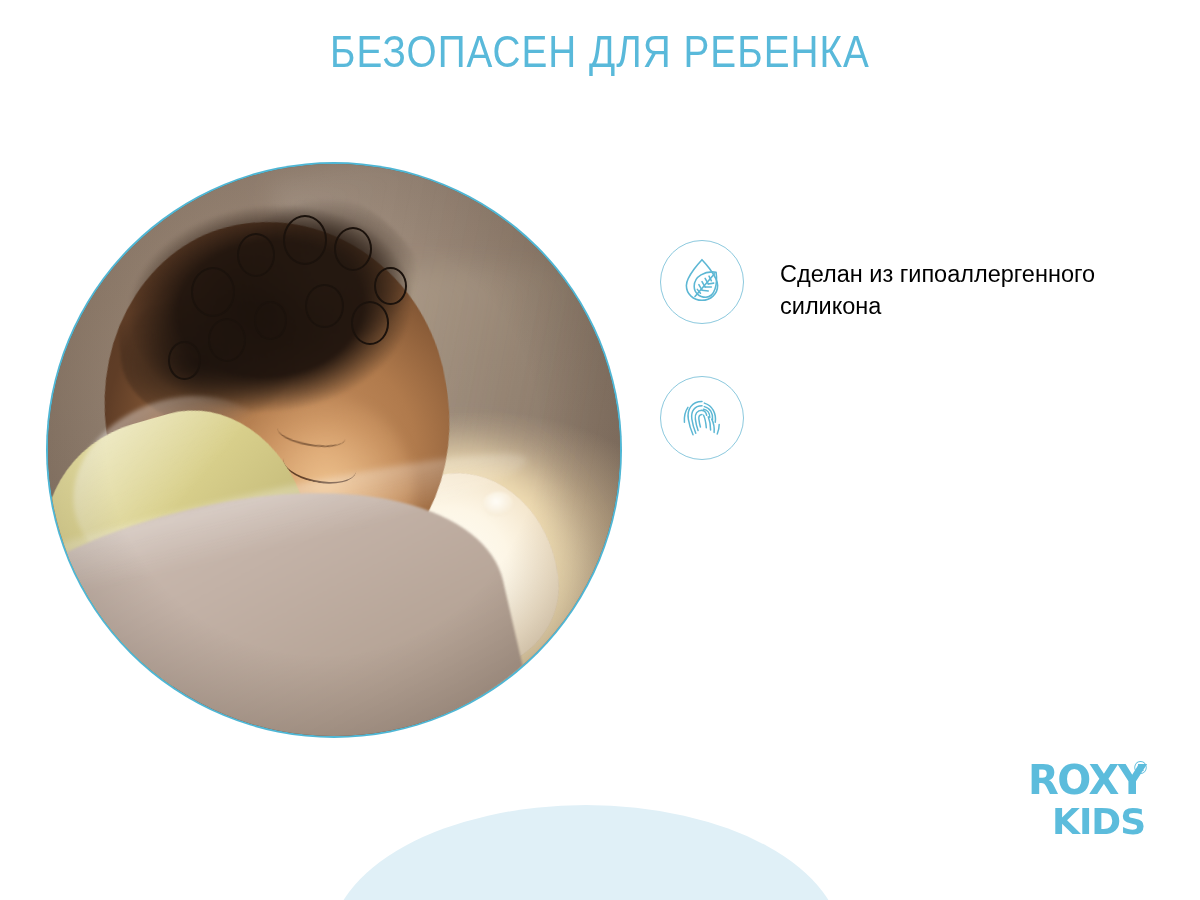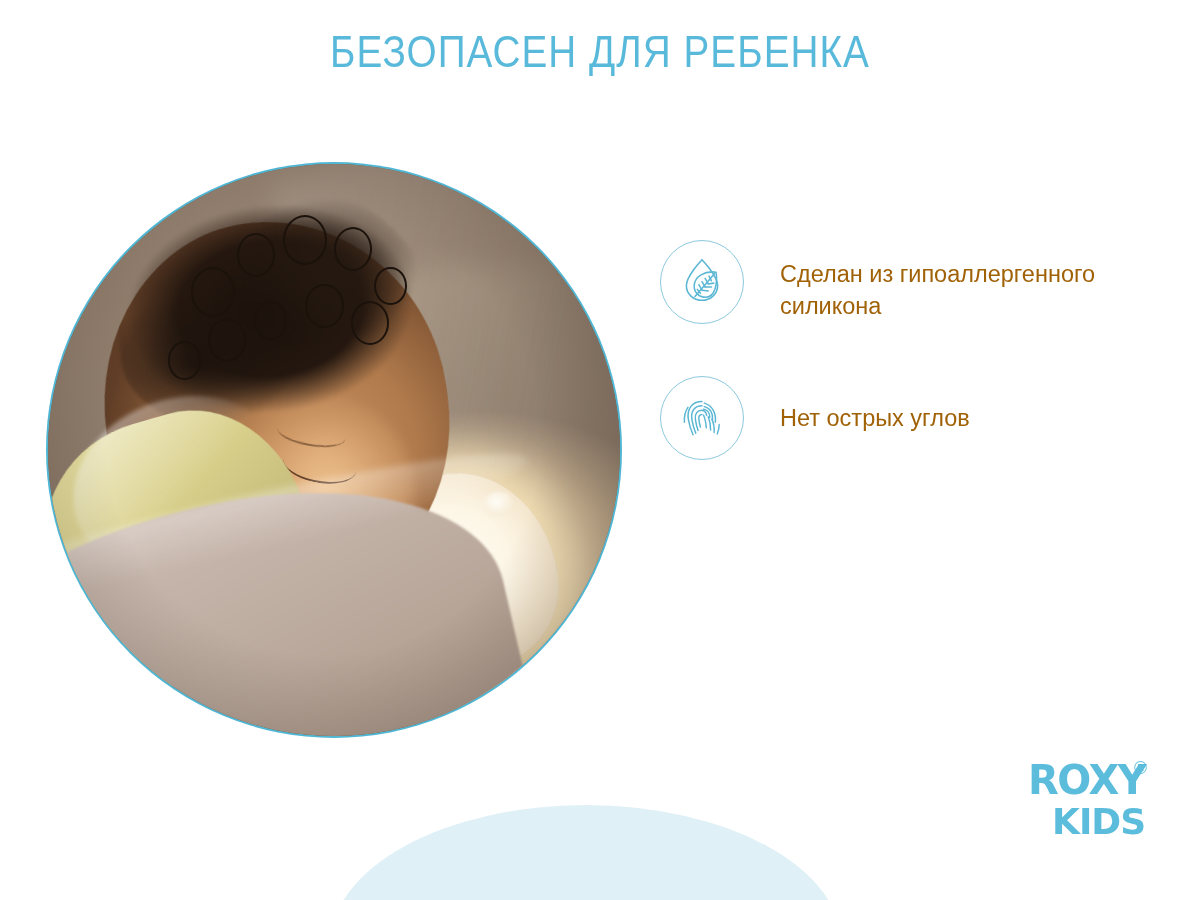--- a/index.html
+++ b/index.html
@@ -289,21 +289,21 @@
     height: 84px;
     border-radius: 50%;
     border: 1.5px solid #8cc9de;
     display: flex;
     align-items: center;
     justify-content: center;
     box-sizing: border-box;
   }
   .feature-text {
     margin-left: 36px;
-    color: #a16207;
+    color: #000000;
     font-size: 23.5px;
     line-height: 32px;
     font-weight: 400;
     padding-top: 18px;
     max-width: 390px;
     white-space: pre-line;
   }
   .feature.f2 .feature-text { padding-top: 26px; }
   .feature.f3 .feature-text { padding-top: 2px; }
 
@@ -408,21 +408,20 @@
             <path d="M45.5 37 C 46.5 28.5, 42 21.5, 35 20"></path>
             <path d="M49 40 C 50.5 29, 45.5 18.5, 35 15.5"></path>
             <path d="M34 31 C 36 35, 37 41, 37.5 47"></path>
             <path d="M40 33 C 42 38, 43 44, 43 50"></path>
             <path d="M44.5 36 C 47 41, 48 47, 47.5 53"></path>
             <path d="M9.5 40 C 9 32.5, 10.5 26, 14 21"></path>
             <path d="M54 43 C 54 47, 53 51.5, 51.5 55"></path>
           </svg>
         </span>
       </div>
-      <div class="feature-text">Нет острых углов</div>
     </div>
 
 
   </div>
 
   <div class="logo">
     <svg viewBox="0 0 132 86" width="132" height="86">
       <text id="logo-l1" x="0" y="38" font-family="'DejaVu Sans','Liberation Sans',sans-serif" font-size="40" font-weight="bold" fill="#5cbcdc" letter-spacing="-1.5">ROXY</text>
       <text id="logo-tm" x="104" y="18" font-family="'DejaVu Sans','Liberation Sans',sans-serif" font-size="17" fill="#5cbcdc">®</text>
       <text id="logo-l2" x="24" y="78" font-family="'DejaVu Sans','Liberation Sans',sans-serif" font-size="36" font-weight="bold" fill="#5cbcdc" letter-spacing="-1">KIDS</text>

